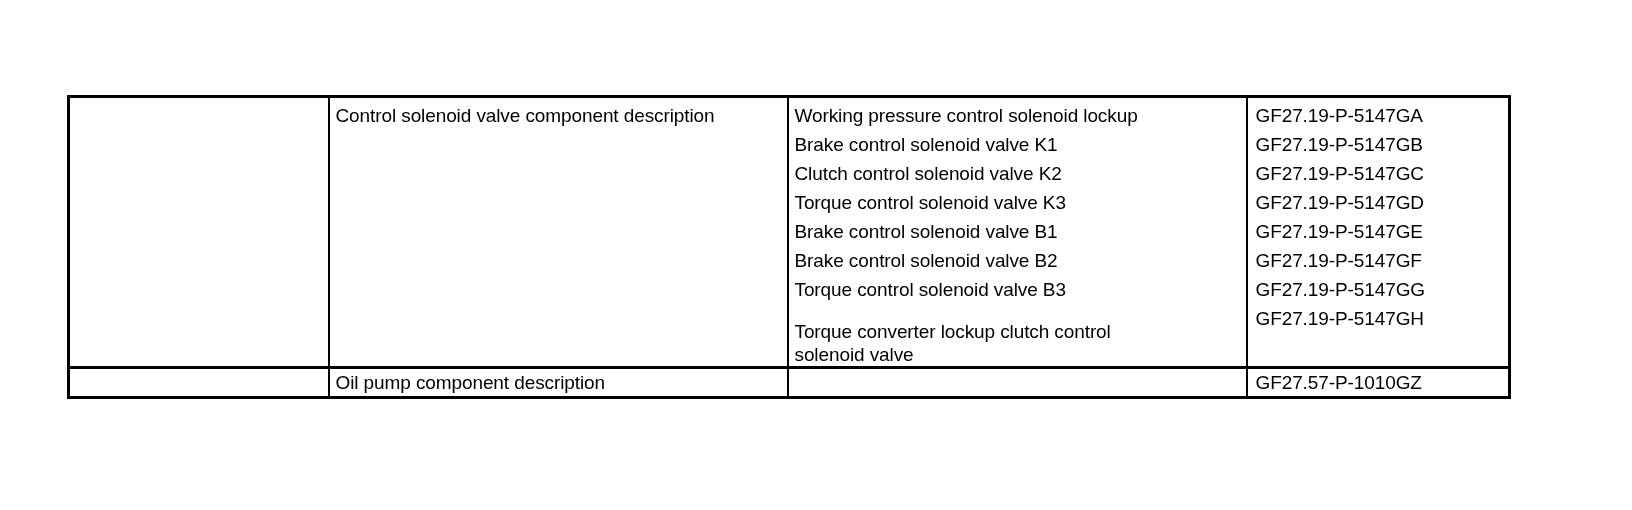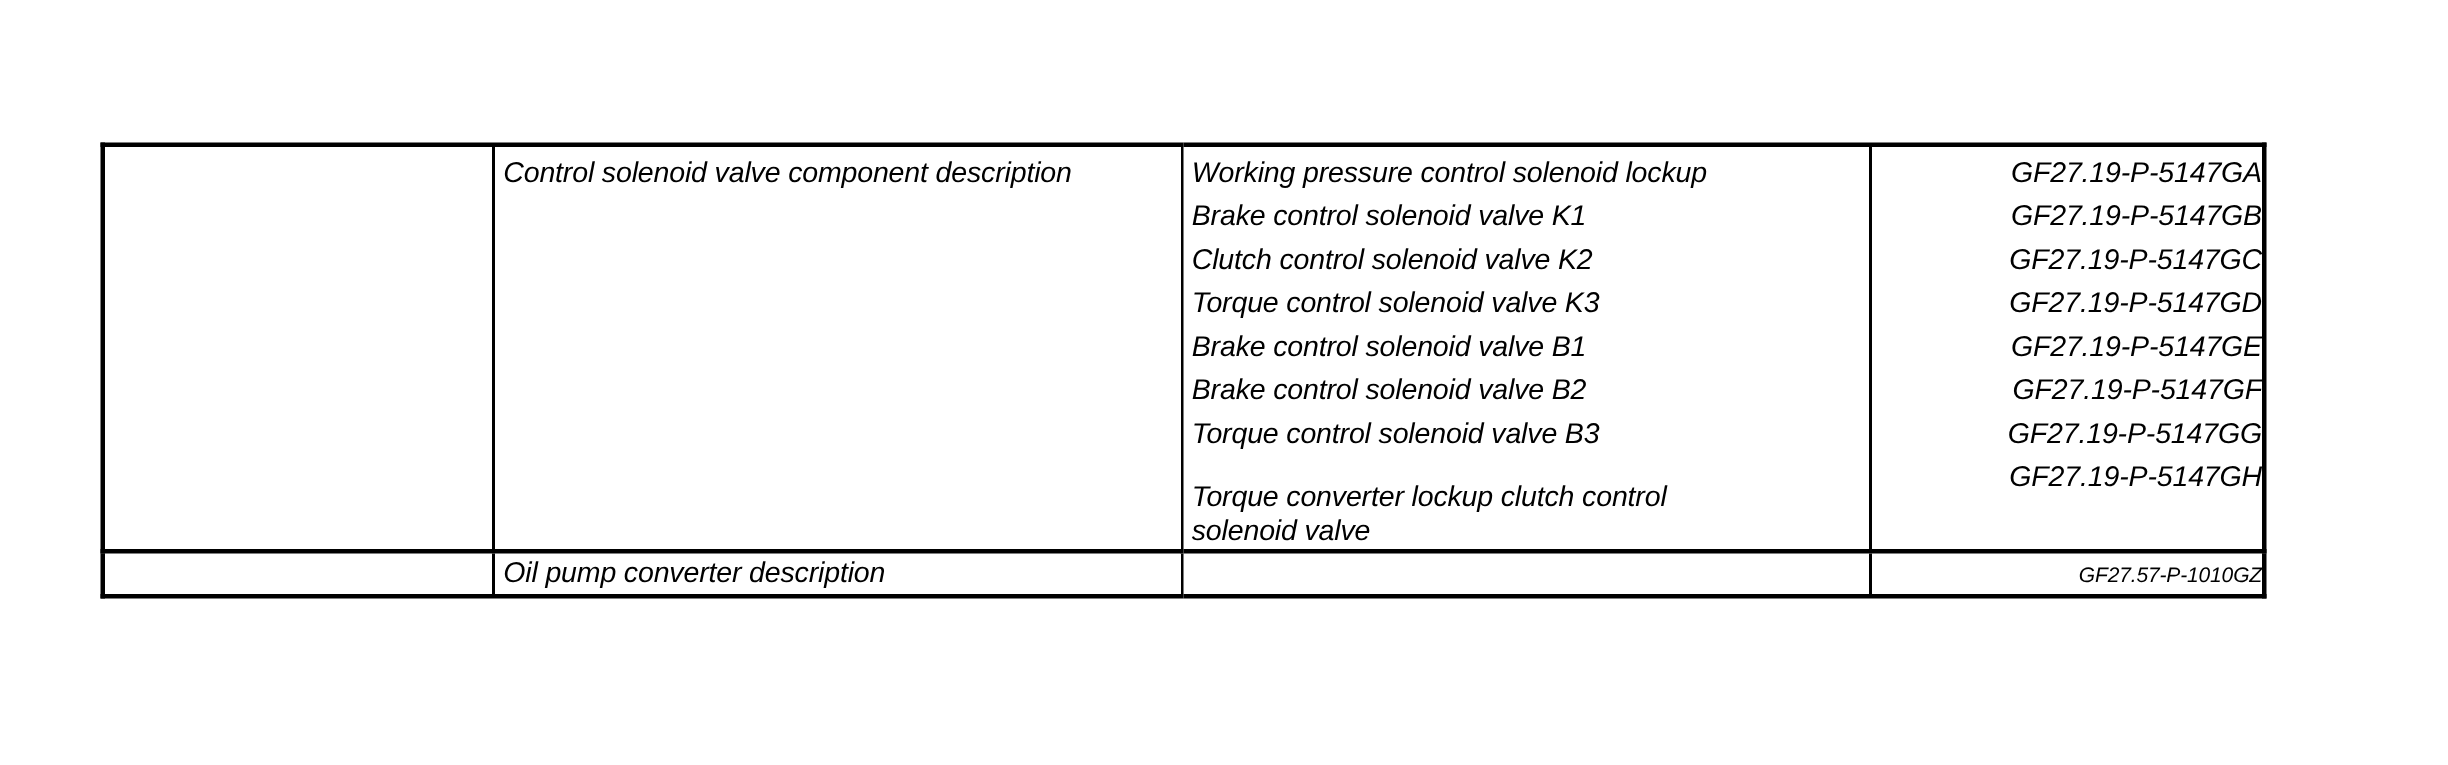--- a/index.html
+++ b/index.html
@@ -42,38 +42,37 @@
   
   .col-1 { width: 260px; }
   .col-2 { width: 459px; }
   .col-3 { width: 459px; }
   .col-4 { width: 263px; }
 
   
   .cell {
     position: relative;
     box-sizing: border-box;
-    font-style: italic;
   }
 
   
   .r1 {
     height: 262px;
     border-top: 3px solid #000;
     border-bottom: 3px solid #000;
   }
   
   .r2 {
     height: 28px;
     border-top: 3px solid #000;
     border-bottom: 3px solid #000;
   }
 
   .b-left-thick  { border-left: 3px solid #000; }
-  .b-right-thick { border-right: 3px solid #000; text-align: right; }
+  .b-right-thick { border-right: 3px solid #000; }
   .b-left-thin   { border-left: 2px solid #000; }
 
   
   .cell-text {
     font-size: 19px;
     line-height: 29px;
     letter-spacing: -0.1px;
     padding-left: 6px;
     padding-top: 3px;
     white-space: pre-line;
@@ -109,21 +108,21 @@
 
   .row2-text {
     font-size: 19px;
     line-height: 26px;
     letter-spacing: -0.1px;
     padding-left: 6px;
     padding-top: 1px;
     white-space: nowrap;
   }
   .row2-code {
-    font-size: 14px;
+    font-size: 19px;
     line-height: 26px;
     letter-spacing: -0.1px;
     padding-left: 8px;
     padding-top: 1px;
     white-space: nowrap;
   }
 
   .empty-cell { }
 </style>
 </head>
@@ -178,21 +177,21 @@
         </td>
       </tr>
 
       <tr>
 
         <td class="cell r2 b-left-thick empty-cell">
           <div class="row2-text"></div>
         </td>
 
         <td class="cell r2 b-left-thin">
-          <div class="row2-text">Oil pump converter description</div>
+          <div class="row2-text">Oil pump component description</div>
         </td>
 
         <td class="cell r2 b-left-thin empty-cell">
           <div class="row2-text"></div>
         </td>
 
         <td class="cell r2 b-left-thin b-right-thick">
           <div class="row2-code">GF27.57-P-1010GZ</div>
         </td>
       </tr>

